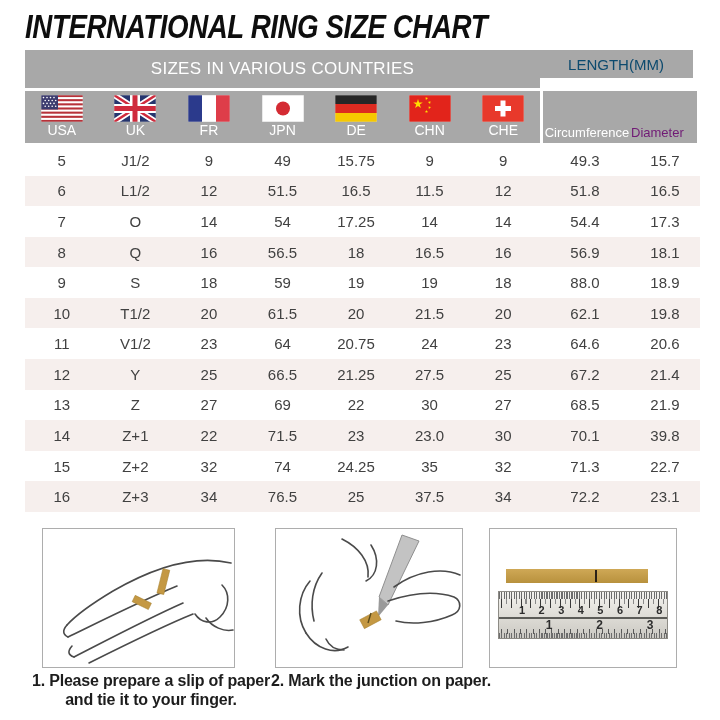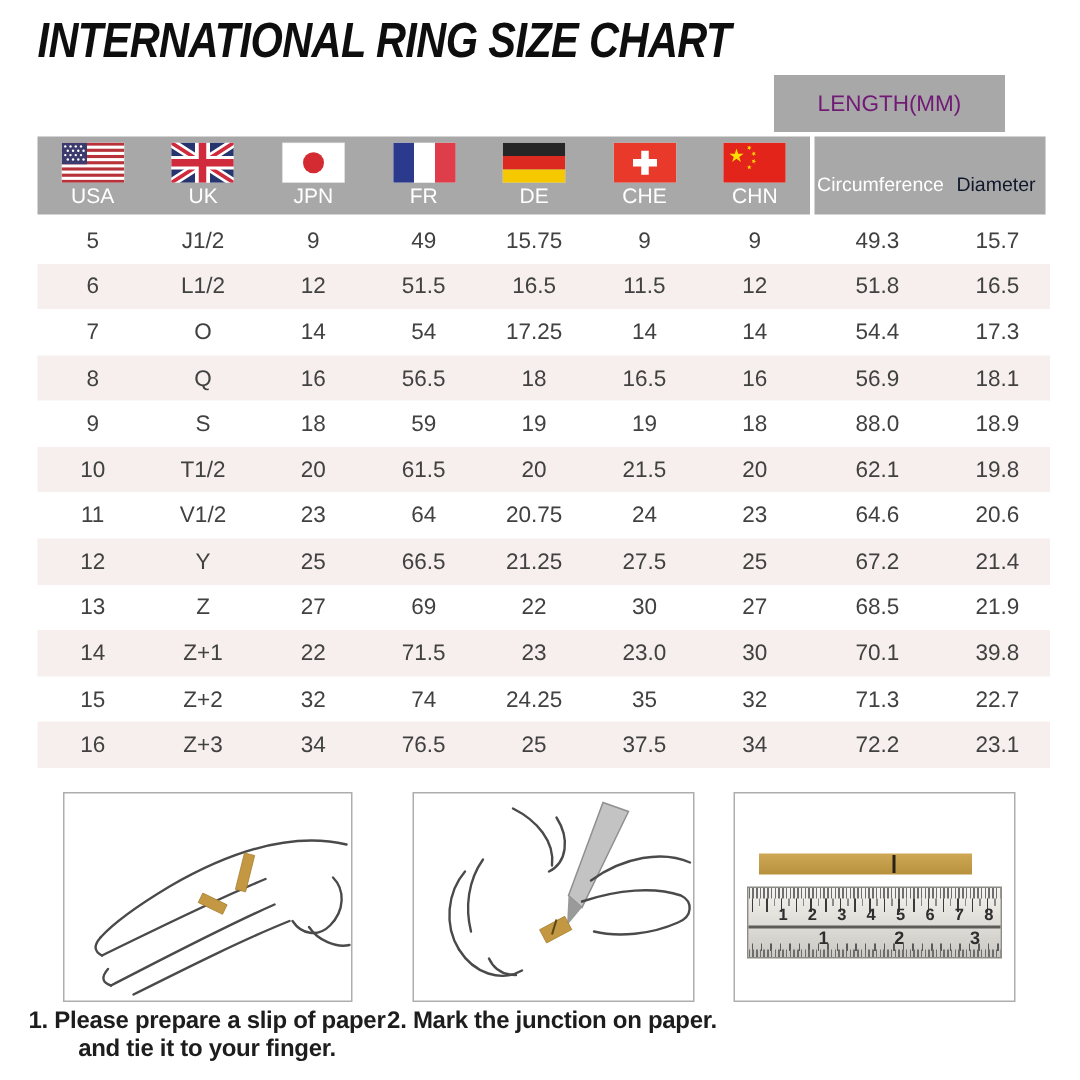--- a/index.html
+++ b/index.html
@@ -8,53 +8,53 @@
 
   
   .title{position:absolute;left:25px;top:6px;font-size:33px;line-height:42px;font-weight:bold;
          font-style:italic;color:#0e0e0e;white-space:nowrap;letter-spacing:-0.5px;
          transform:scaleX(0.84);transform-origin:left center;}
 
   
   .hdr-left{position:absolute;left:25px;top:50px;width:515px;height:38px;background:#a8a8a8;
             color:#fff;font-size:17px;display:flex;align-items:center;justify-content:center;
             letter-spacing:0.3px;}
-  .hdr-right{position:absolute;left:516px;top:50px;width:154px;height:38px;background:#a8a8a8;
-             color:#701a75;font-size:15px;display:flex;align-items:center;justify-content:center;}
+  .hdr-right{position:absolute;left:539px;top:50px;width:154px;height:28px;background:#a8a8a8;
+             color:#0c4a6e;font-size:15px;display:flex;align-items:center;justify-content:center;}
 
   
   .flagband-left{position:absolute;left:25px;top:91px;width:515px;height:52px;background:#a8a8a8;
                  display:flex;}
   .flagband-right{position:absolute;left:543px;top:91px;width:154px;height:52px;background:#a8a8a8;
-                  display:flex;align-items:flex-end;padding-bottom:13px;box-sizing:border-box;}
+                  display:flex;align-items:flex-end;padding-bottom:3px;box-sizing:border-box;}
   .flag-col{flex:1;display:flex;flex-direction:column;align-items:center;padding-top:4px;}
   .flag-col svg{display:block;}
   .flag-label{color:#fff;font-size:14px;margin-top:0;}
   .len-col-circ{width:88px;text-align:center;color:#fff;font-size:13px;}
-  .len-col-diam{width:66px;text-align:center;color:#0f172a;font-size:13px;}
+  .len-col-diam{width:66px;text-align:left;color:#701a75;font-size:13px;}
 
   
   .tbody{position:absolute;left:25px;top:145px;width:675px;height:367px;display:flex;
          flex-direction:column;}
   .trow{flex:1;display:flex;align-items:center;}
   .trow.striped{background:#f6efed;}
   .tcell{text-align:center;font-size:15px;color:#414141;}
   .tcell.cc{width:73.57px;}
   .tcell.c7{width:90px;}
   .tcell.c8{width:70px;}
 
   
   .figbox{position:absolute;top:528px;height:140px;background:#fff;border:1px solid #adadad;
           box-sizing:border-box;overflow:hidden;}
   .figbox1{left:42px;width:193px;}
   .figbox2{left:275px;width:188px;}
   .figbox3{left:489px;width:188px;}
 
   .caption{position:absolute;top:671px;text-align:center;font-size:16px;line-height:19px;
-           font-weight:bold;color:#1d1d1d;letter-spacing:-0.2px;}
+           font-weight:bold;color:#1d1d1d;letter-spacing:-0.2px;margin-left:13px;}
   .cap1{left:12px;width:252px;}
   .cap2{left:258px;width:220px;}
   .cap3{left:472px;width:220px;}
 
   
   .f3-strip{position:absolute;left:16px;top:40px;width:142px;height:14px;
             background:linear-gradient(180deg,#cfa856,#b8913d);}
   .f3-mark{position:absolute;left:89px;top:1px;width:2px;height:12px;background:#2a2118;}
   .ruler{position:absolute;left:8px;top:62px;width:170px;height:48px;
          background:linear-gradient(180deg,#f4f3ef,#dddbd5 55%,#cbc9c3);
@@ -74,20 +74,21 @@
         text-align:center;}
   .rnum.inch{top:26px;font-size:12px;}
 </style>
 </head>
 <body>
 
 <div class="page">
 
   <div class="title">INTERNATIONAL RING SIZE CHART</div>
 
+  <div class="hdr-left">SIZES IN VARIOUS COUNTRIES</div>
   <div class="hdr-right">LENGTH(MM)</div>
 
   <div class="flagband-left">
 
     <div class="flag-col">
       <svg width="42" height="27" viewBox="0 0 42 27">
         <rect width="42" height="27" fill="#ffffff"></rect>
         <rect y="0" width="42" height="2.08" fill="#b73239"></rect>
           <rect y="4.15" width="42" height="2.08" fill="#b73239"></rect>
         <rect y="8.31" width="42" height="2.08" fill="#b73239"></rect>
@@ -128,71 +129,71 @@
           <rect y="9" width="42" height="9" fill="#ffffff"></rect>
         <rect x="18.5" width="5" height="27" fill="#cf2b3d"></rect>
           <rect y="11" width="42" height="5" fill="#cf2b3d"></rect>
         <rect width="42" height="27" fill="none" stroke="#c9c9c9" stroke-width="0.6"></rect>
       </svg>
       <span class="flag-label">UK</span>
     </div>
 
     <div class="flag-col">
       <svg width="42" height="27" viewBox="0 0 42 27">
+        <rect width="14" height="27" fill="#2b3a8c"></rect>
+        <rect x="14" width="14" height="27" fill="#ffffff"></rect>
+        <rect x="28" width="14" height="27" fill="#de3d49"></rect>
+        <rect width="42" height="27" fill="none" stroke="#c9c9c9" stroke-width="0.6"></rect>
+      </svg>
+      <span class="flag-label">FR</span>
+    </div>
+
+    <div class="flag-col">
+      <svg width="42" height="27" viewBox="0 0 42 27">
         <rect width="42" height="27" fill="#ffffff"></rect>
         <circle cx="21" cy="13.5" r="7" fill="#d42b33"></circle>
         <rect width="42" height="27" fill="none" stroke="#c9c9c9" stroke-width="0.8"></rect>
       </svg>
       <span class="flag-label">JPN</span>
     </div>
 
     <div class="flag-col">
       <svg width="42" height="27" viewBox="0 0 42 27">
-        <rect width="14" height="27" fill="#2b3a8c"></rect>
-        <rect x="14" width="14" height="27" fill="#ffffff"></rect>
-        <rect x="28" width="14" height="27" fill="#de3d49"></rect>
-        <rect width="42" height="27" fill="none" stroke="#c9c9c9" stroke-width="0.6"></rect>
-      </svg>
-      <span class="flag-label">FR</span>
-    </div>
-
-    <div class="flag-col">
-      <svg width="42" height="27" viewBox="0 0 42 27">
         <rect width="42" height="9" fill="#262626"></rect>
         <rect y="9" width="42" height="9" fill="#dd2a20"></rect>
         <rect y="18" width="42" height="9" fill="#f6c800"></rect>
         <rect width="42" height="27" fill="none" stroke="#c9c9c9" stroke-width="0.6"></rect>
       </svg>
       <span class="flag-label">DE</span>
-    </div>
-
-    <div class="flag-col">
-      <svg width="42" height="27" viewBox="0 0 42 27">
-        <rect width="42" height="27" fill="#e8392b"></rect>
-        <rect x="18.5" y="5.5" width="5" height="16" fill="#ffffff"></rect>
-        <rect x="13" y="11" width="16" height="5" fill="#ffffff"></rect>
-        <rect width="42" height="27" fill="none" stroke="#c9c9c9" stroke-width="0.6"></rect>
-      </svg>
-      <span class="flag-label">CHE</span>
     </div>
 
     <div class="flag-col">
       <svg width="42" height="27" viewBox="0 0 42 27">
         <defs>
           <path id="cnstar" d="M0,-1 L0.2245,-0.309 L0.951,-0.309 L0.3633,0.118 L0.5878,0.809 L0,0.382 L-0.5878,0.809 L-0.3633,0.118 L-0.951,-0.309 L-0.2245,-0.309 Z" fill="#ffde00"></path>
         </defs>
         <rect width="42" height="27" fill="#e2241b"></rect>
         <use href="#cnstar" transform="translate(9,9) scale(5)"></use>
         <use href="#cnstar" transform="translate(17.5,3.5) scale(1.7) rotate(23)"></use>
         <use href="#cnstar" transform="translate(20.5,7.5) scale(1.7) rotate(45)"></use>
         <use href="#cnstar" transform="translate(20.5,12.5) scale(1.7) rotate(20)"></use>
         <use href="#cnstar" transform="translate(17.5,16.5) scale(1.7)"></use>
         <rect width="42" height="27" fill="none" stroke="#c9c9c9" stroke-width="0.6"></rect>
       </svg>
       <span class="flag-label">CHN</span>
+    </div>
+
+    <div class="flag-col">
+      <svg width="42" height="27" viewBox="0 0 42 27">
+        <rect width="42" height="27" fill="#e8392b"></rect>
+        <rect x="18.5" y="5.5" width="5" height="16" fill="#ffffff"></rect>
+        <rect x="13" y="11" width="16" height="5" fill="#ffffff"></rect>
+        <rect width="42" height="27" fill="none" stroke="#c9c9c9" stroke-width="0.6"></rect>
+      </svg>
+      <span class="flag-label">CHE</span>
     </div>
 
   </div>
 
   <div class="flagband-right">
     <span class="len-col-circ">Circumference</span>
     <span class="len-col-diam">Diameter</span>
   </div>
 
   <div class="tbody" id="tbody">

